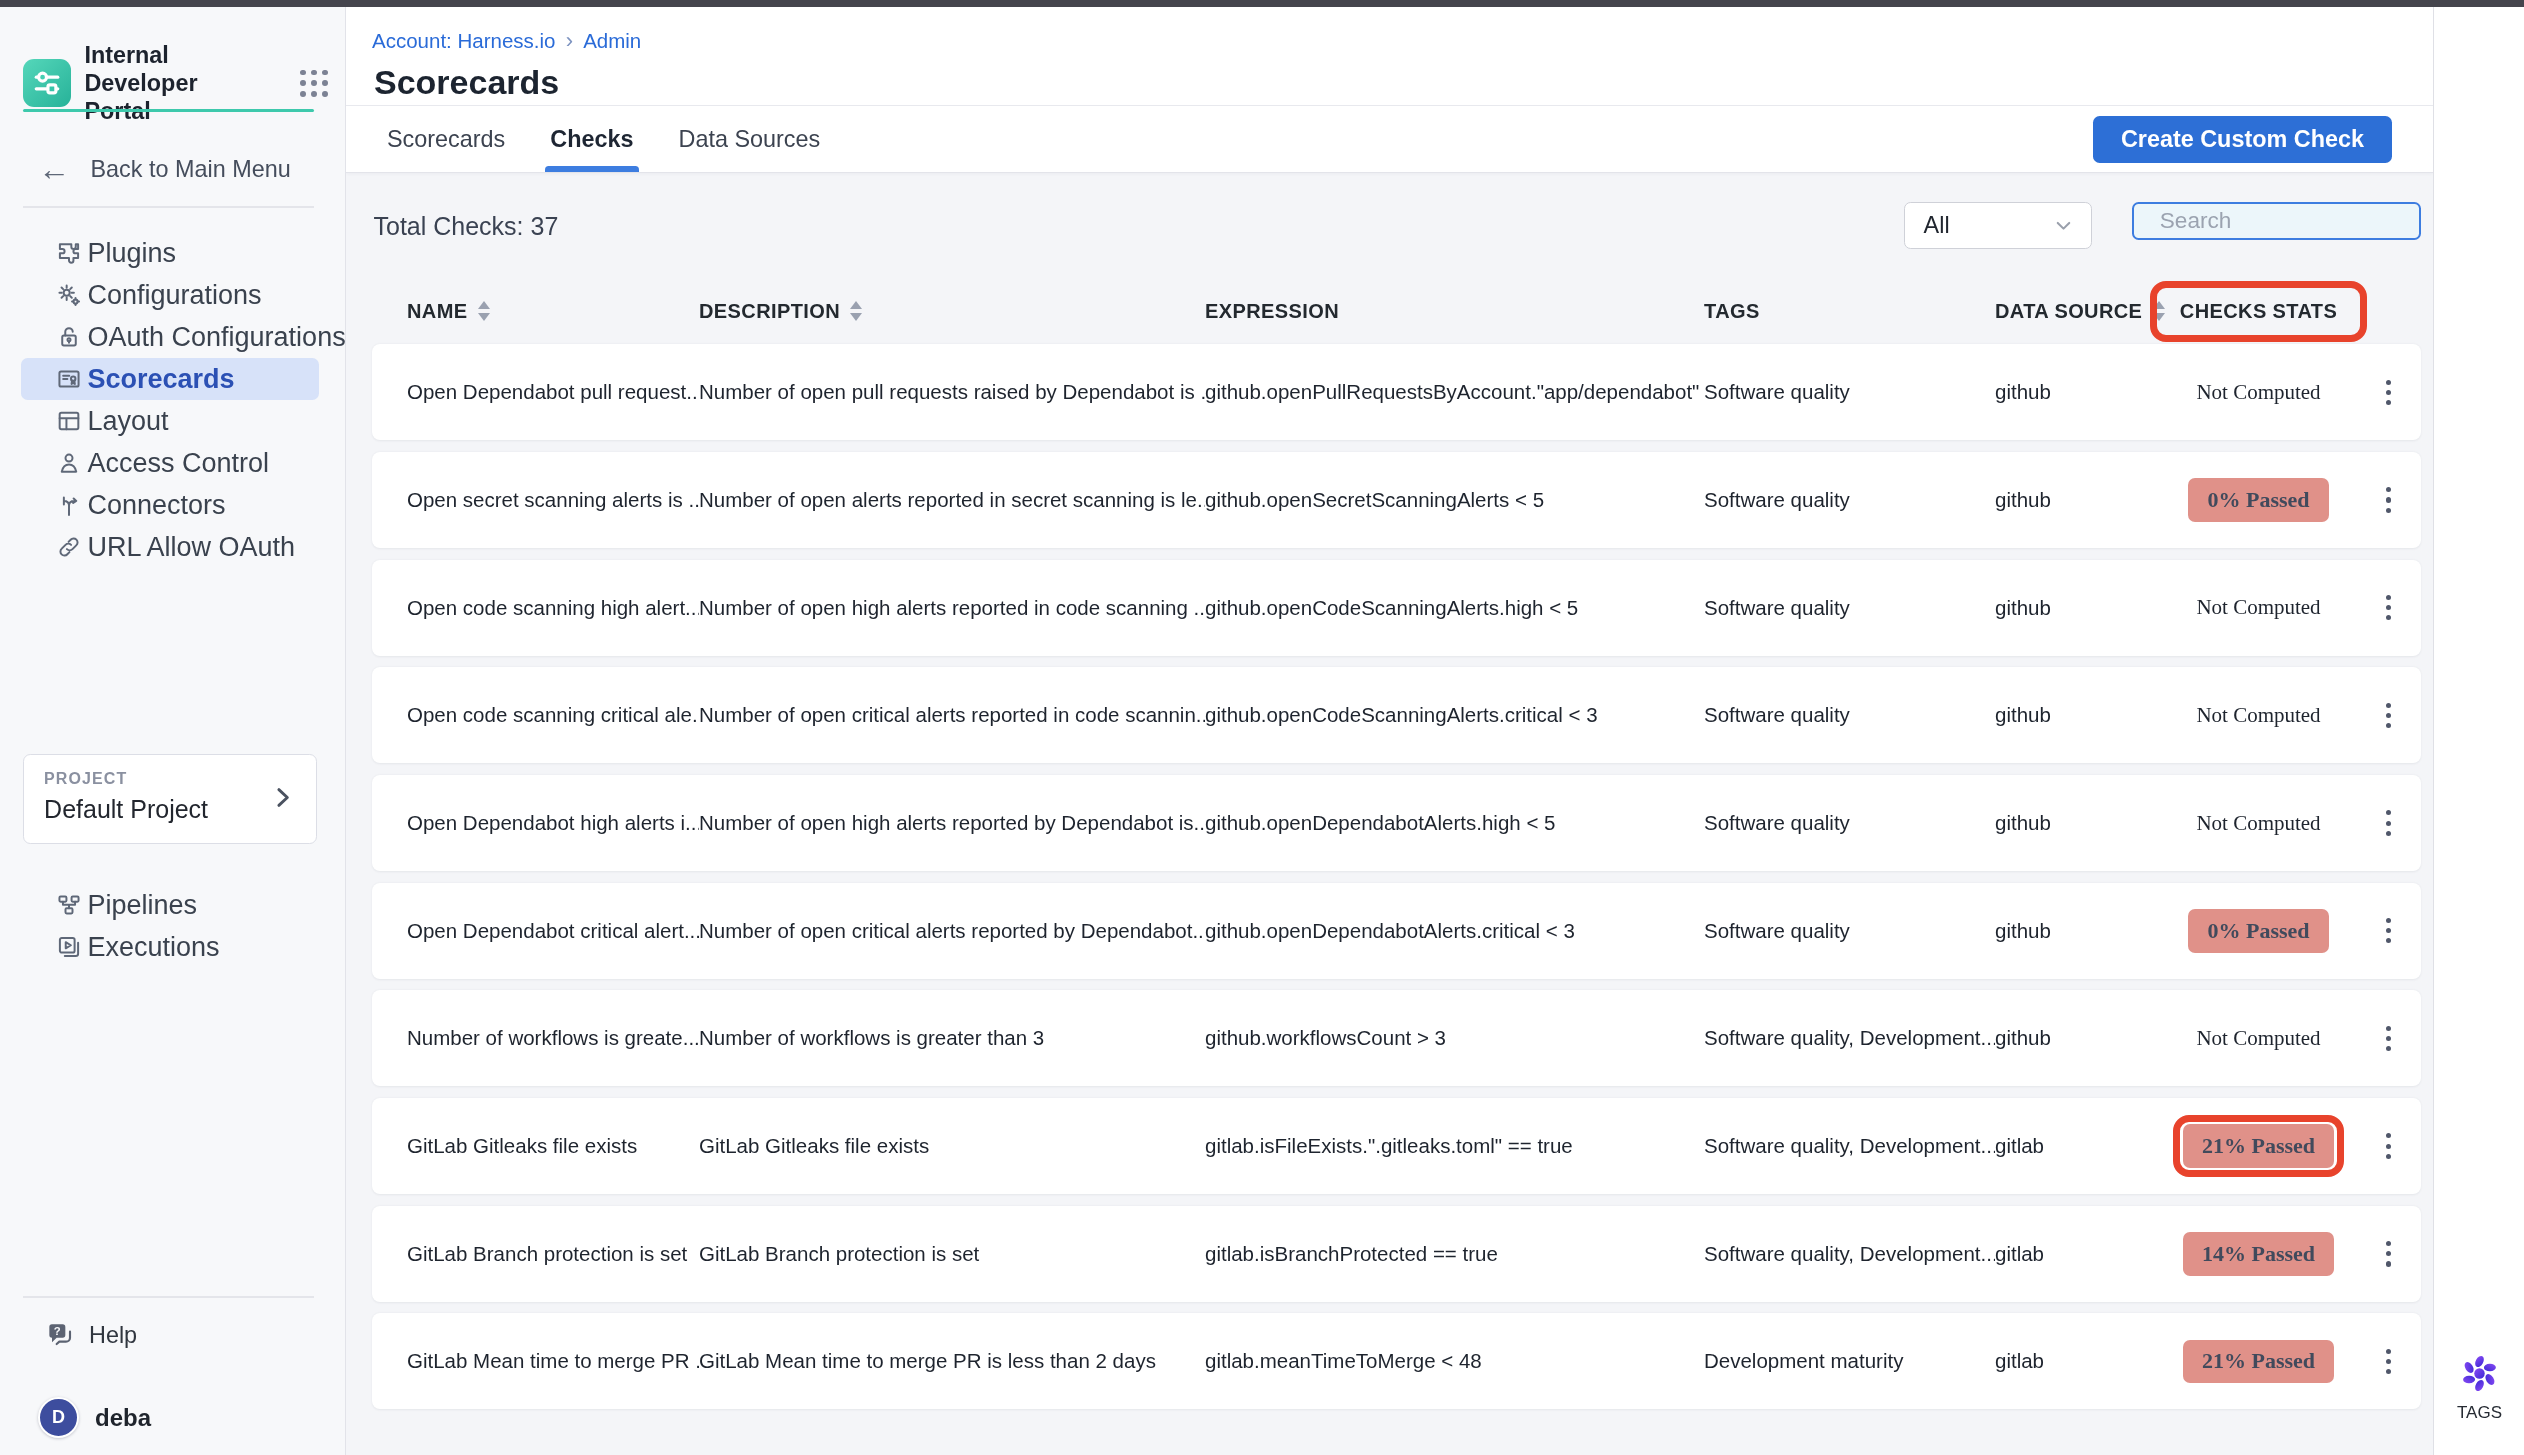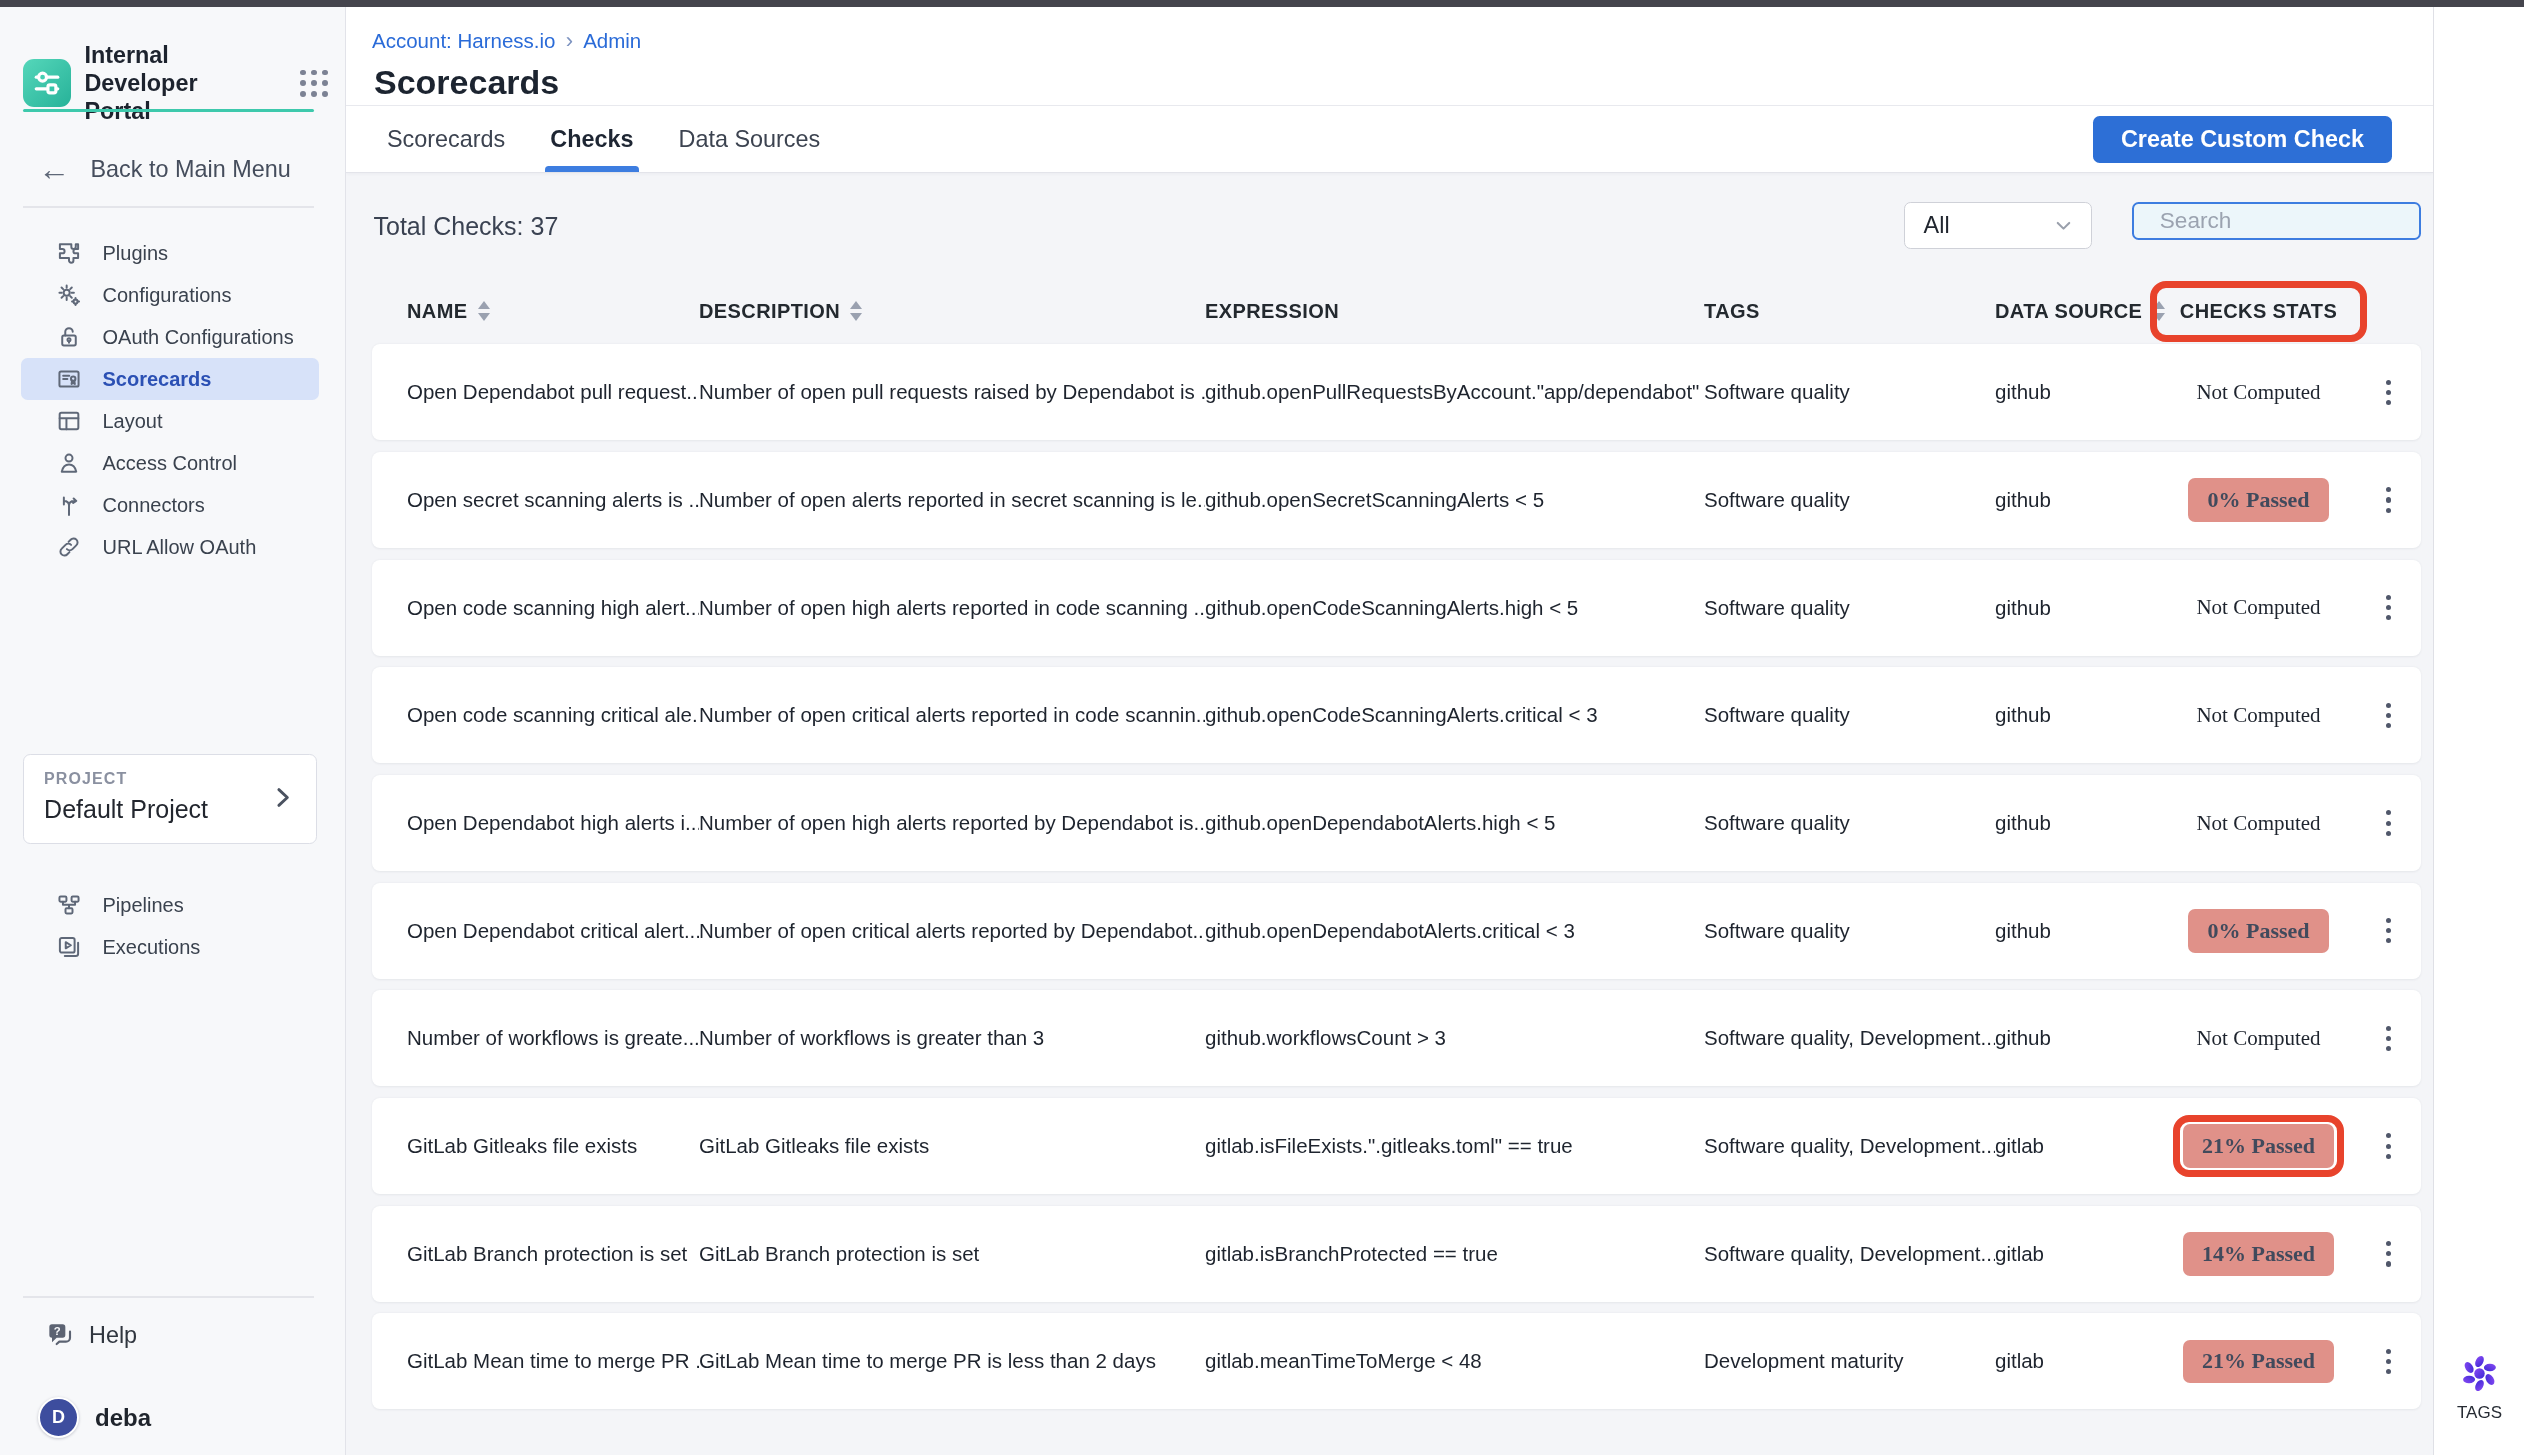--- a/index.html
+++ b/index.html
@@ -23,21 +23,21 @@
 
   .back-row { position:absolute; left:38px; top:146px; display:flex; align-items:center; cursor:pointer; }
   .back-arrow { font-size:32px; color:#5f6878; line-height:32px; }
   .back-label { margin-left:20.5px; font-size:23.4px; color:#454d5c; }
   .sb-divider { position:absolute; left:23.4px; right:31px; height:1.5px; background:#e4e5ea; }
 
   .nav { position:absolute; left:0; right:0; top:225px; }
   .nav-item { display:flex; align-items:center; height:42px; margin:0 26px 0 20.5px; padding-left:34px; border-radius:6.6px; cursor:pointer; }
   .nav-item .nav-icon { width:28px; height:28px; flex:0 0 auto; display:flex; }
   .nav-icon svg { width:28px; height:28px; stroke:#5f6878; fill:none; stroke-width:1.7; stroke-linecap:round; stroke-linejoin:round; }
-  .nav-item .nav-label { margin-left:20px; font-size:20px; color:#3a424e; white-space:nowrap; }
+  .nav-item .nav-label { margin-left:5px; font-size:27px; color:#3a424e; white-space:nowrap; }
   .nav-item.active { background:#d7e2f9; }
   .nav-item.active .nav-label { color:#2b50b4; font-weight:bold; }
 
   .project-card { position:absolute; left:22.6px; right:28px; top:747px; height:90px; background:#fff; border:1.5px solid #dcdee6; border-radius:7.3px; padding:14.6px 20.5px; cursor:pointer; }
   .project-eyebrow { font-size:16px; letter-spacing:1.1px; color:#8a90a0; font-weight:bold; }
   .project-name { margin-top:7.3px; font-size:25px; color:#22262e; }
   .project-chevron { position:absolute; right:19px; top:28px; }
   .project-chevron svg { width:29px; height:29px; stroke:#4a5260; stroke-width:2.4; fill:none; stroke-linecap:round; stroke-linejoin:round; }
 
   .nav2 { position:absolute; left:0; right:0; top:877px; }

